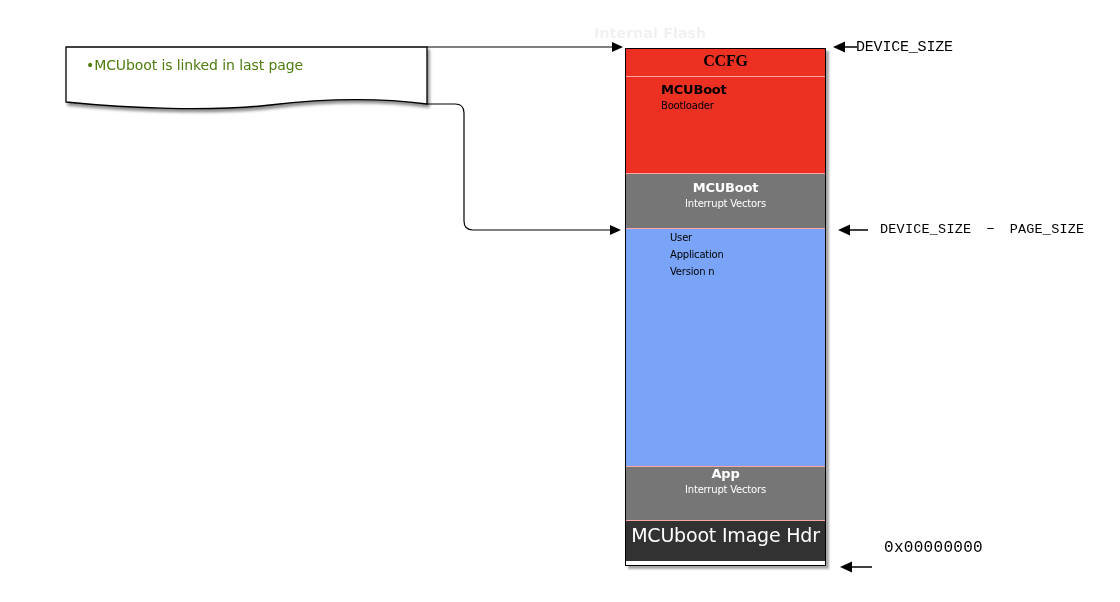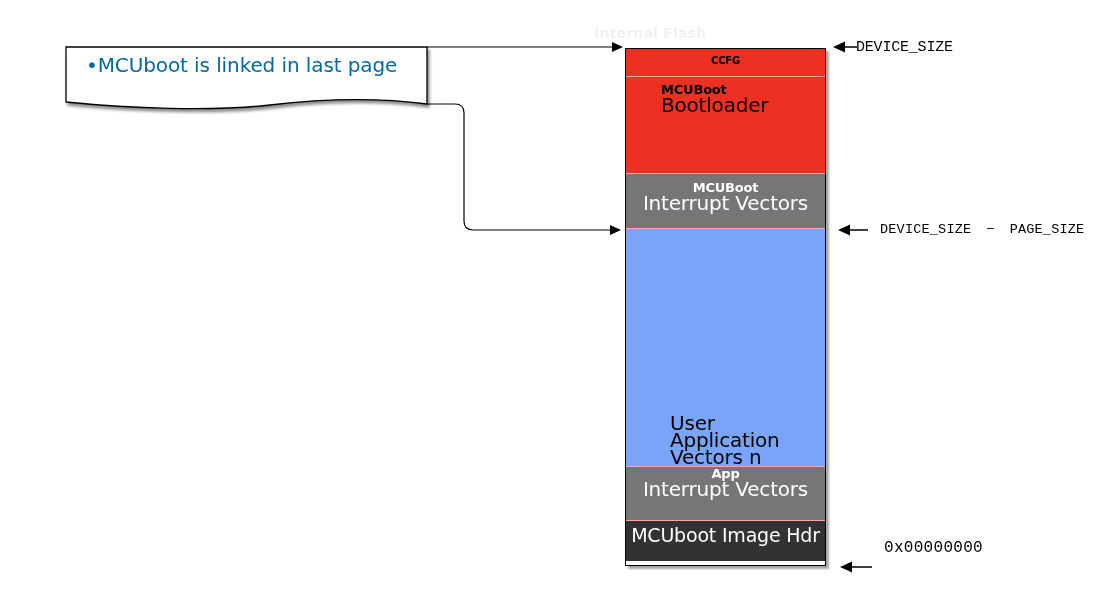--- a/index.html
+++ b/index.html
@@ -13,43 +13,43 @@
 
   
   .frame-title{
     position:absolute;left:594px;top:25px;
     font-size:14px;font-weight:bold;color:#f1f1f1;letter-spacing:.2px;
   }
 
   
   .note-text{
     position:absolute;left:86px;top:57px;width:330px;
-    font-size:20px;line-height:16px;color:#0369a1;letter-spacing:-0.1px;
+    font-size:14px;line-height:16px;color:#4d7c0f;letter-spacing:-0.1px;
   }
   .note-text div{white-space:pre;}
 
   
   .memory{
     position:absolute;left:625px;top:48px;width:199px;height:516px;
     border:1px solid #000;
     box-shadow:3px 3px 2px rgba(0,0,0,0.35);
     display:flex;flex-direction:column;
   }
   .sec{box-sizing:border-box;position:relative;width:100%;}
   .sec + .sec{border-top:1px solid #fca5a5;}
   .sec-ccfg   {height:27px;background:#EC3123;color:#000;text-align:center;padding-top:5px;}
   .sec-boot   {height:97px;background:#EC3123;color:#000;padding:6px 0 0 35px;}
   .sec-mcuvec {height:55px;background:#767676;color:#fff;text-align:center;padding-top:7px;}
-  .sec-app    {height:238px;background:#7AA4F8;color:#000;display:flex;align-items:flex-end;}
+  .sec-app    {height:238px;background:#7AA4F8;color:#000;display:flex;align-items:flex-start;}
   .sec-appvec {height:54px;background:#767676;color:#fff;text-align:center;}
   .sec-hdr    {height:41px;background:#323232;color:#fff;text-align:center;padding-top:6px;}
 
   .t-bold-sm{font-size:13px;font-weight:bold;line-height:14px;letter-spacing:-0.2px;}
-  .t-reg    {font-size:20px;font-weight:normal;line-height:17px;letter-spacing:-0.2px;}
-  .sec-ccfg .t-bold-sm{font-size:10px;}
+  .t-reg    {font-size:10px;font-weight:normal;line-height:17px;letter-spacing:-0.2px;}
+  .sec-ccfg .t-bold-sm{font-size:16px;font-family:Liberation Serif, serif;}
   .sec-app .lines{padding-left:44px;text-align:left;}
   .sec-hdr .t-reg{font-size:19px;}
 
   
   .addr{position:absolute;color:#000;white-space:pre;font-family:Liberation Mono, monospace;}
   .addr-top{left:856px;top:39px;font-size:15px;letter-spacing:-0.2px;}
   .addr-mid{left:880px;top:222px;font-size:13.5px;display:flex;gap:15px;letter-spacing:.2px;}
   .addr-bot{left:884px;top:539px;font-size:16px;letter-spacing:.3px;}
 </style>
 </head>
@@ -100,21 +100,21 @@
       <div class="t-reg">Bootloader</div>
     </div>
     <div class="sec sec-mcuvec">
       <div class="t-bold-sm">MCUBoot</div>
       <div class="t-reg">Interrupt Vectors</div>
     </div>
     <div class="sec sec-app">
       <div class="lines">
         <div class="t-reg">User</div>
         <div class="t-reg">Application</div>
-        <div class="t-reg">Vectors n</div>
+        <div class="t-reg">Version n</div>
       </div>
     </div>
     <div class="sec sec-appvec">
       <div class="t-bold-sm">App</div>
       <div class="t-reg">Interrupt Vectors</div>
     </div>
     <div class="sec sec-hdr">
       <div class="t-reg">MCUboot Image Hdr</div>
     </div>
   </div>

